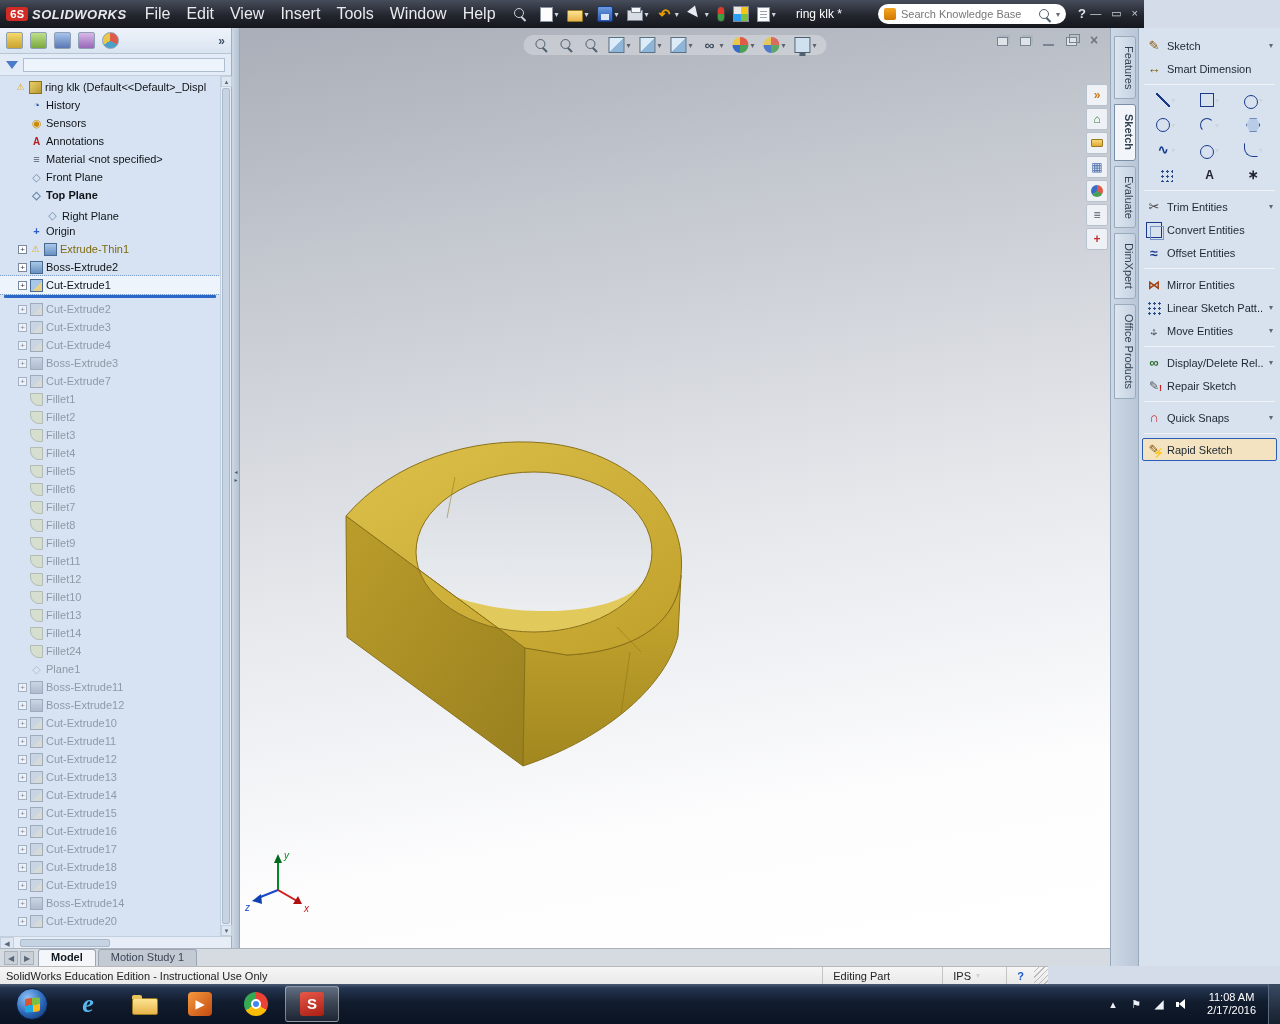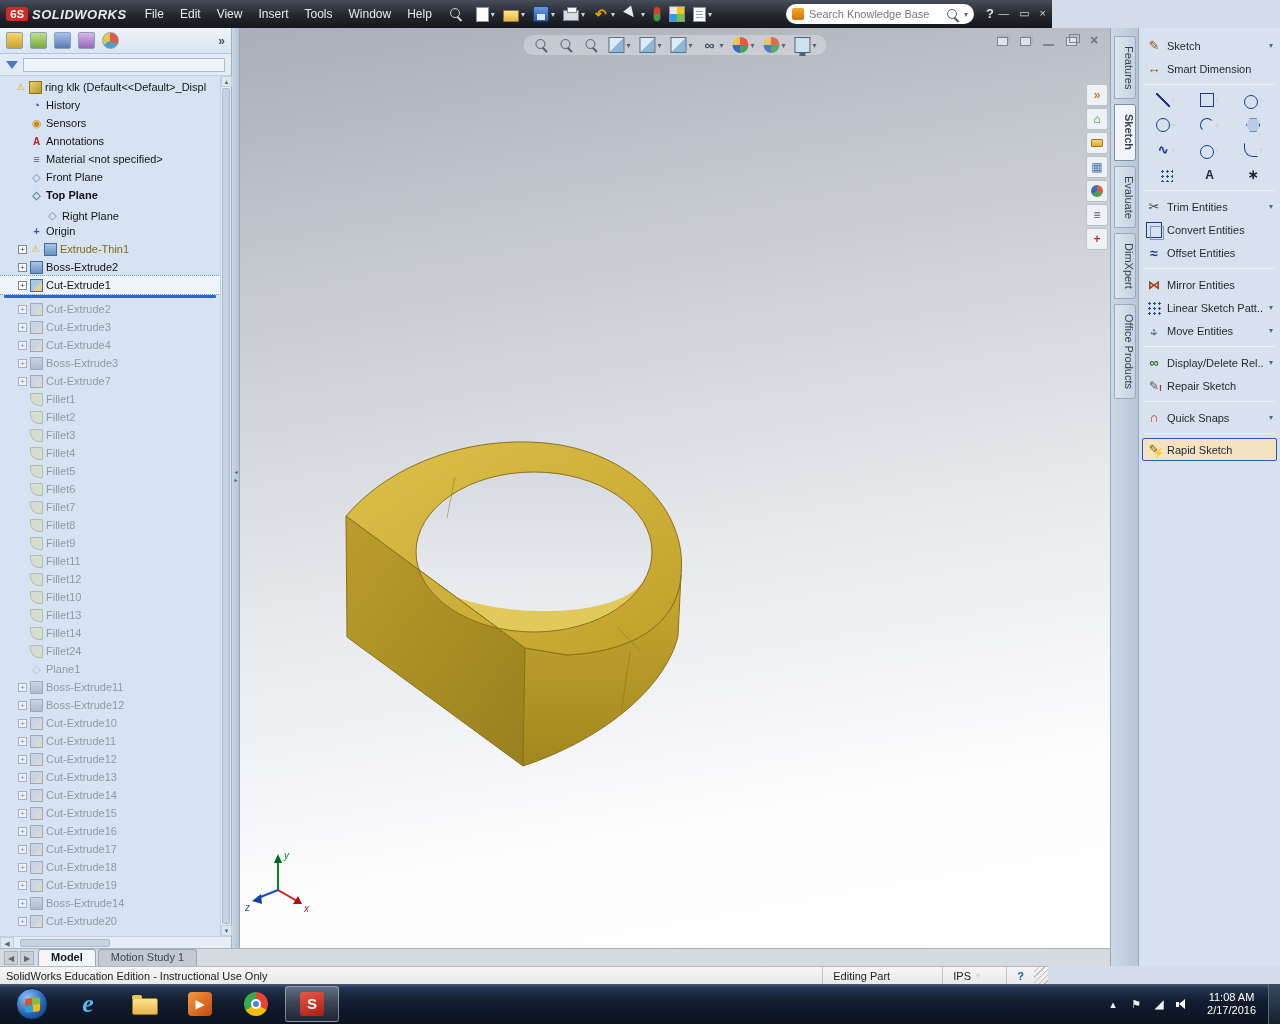--- a/index.html
+++ b/index.html
@@ -1,26 +1,26 @@
 <!DOCTYPE html>
 <html><head>
 <meta charset="utf-8">
 <style>
 *{margin:0;padding:0;box-sizing:border-box}
 html,body{width:1280px;height:1024px;overflow:hidden}
 body{font-family:"Liberation Sans",sans-serif;font-size:11px;color:#111}
 .screen{position:relative;width:1280px;height:1024px;background:#d3dce8;overflow:hidden}
 
 
-.titlebar{position:absolute;left:0;top:0;width:1052px;height:28px;background:linear-gradient(#474d5b,#23262e 55%,#15171d);display:flex;align-items:center;color:#e8eaee;z-index:40}
+.titlebar{position:absolute;left:0;top:0;width:1144px;height:28px;background:linear-gradient(#474d5b,#23262e 55%,#15171d);display:flex;align-items:center;color:#e8eaee;z-index:40}
 .logo{display:flex;align-items:center;gap:4px;padding:0 10px 0 6px}
 .logo-mark{background:#d22b26;color:#fff;font-weight:bold;font-size:11px;padding:1px 4px;border-radius:3px}
 .logo-text{font-weight:bold;font-size:13px;letter-spacing:.5px;font-style:italic}
 .menubar{display:flex}
-.menu-item{padding:0 8px;line-height:28px;font-size:12px;cursor:default}
+.menu-item{padding:0 8px;line-height:28px;font-size:16px;cursor:default}
 .cmd-search{margin:0 8px}
 .quick-toolbar{display:flex;gap:8px;margin-left:4px;align-items:center}
 .qt-btn{display:flex;align-items:center;gap:2px}
 .dd{font-size:8px;color:#cfd4dc}
 .doc-title{position:absolute;left:796px;width:180px;text-align:left;font-size:12px;color:#fff;white-space:nowrap}
 .kb-search{position:absolute;right:78px;top:4px;width:188px;height:20px;background:#fff;border-radius:10px;display:flex;align-items:center;padding:0 6px;gap:5px}
 .kb-book{width:12px;height:12px;background:linear-gradient(#f6a623,#d07800);border-radius:2px;flex:none}
 .kb-ph{flex:1;font-size:11px;color:#777;white-space:nowrap;overflow:hidden}
 .kb-search .dd{color:#667}
 .help-btn{position:absolute;right:58px;top:6px;font-weight:bold;color:#dfe3ea;font-size:13px}

